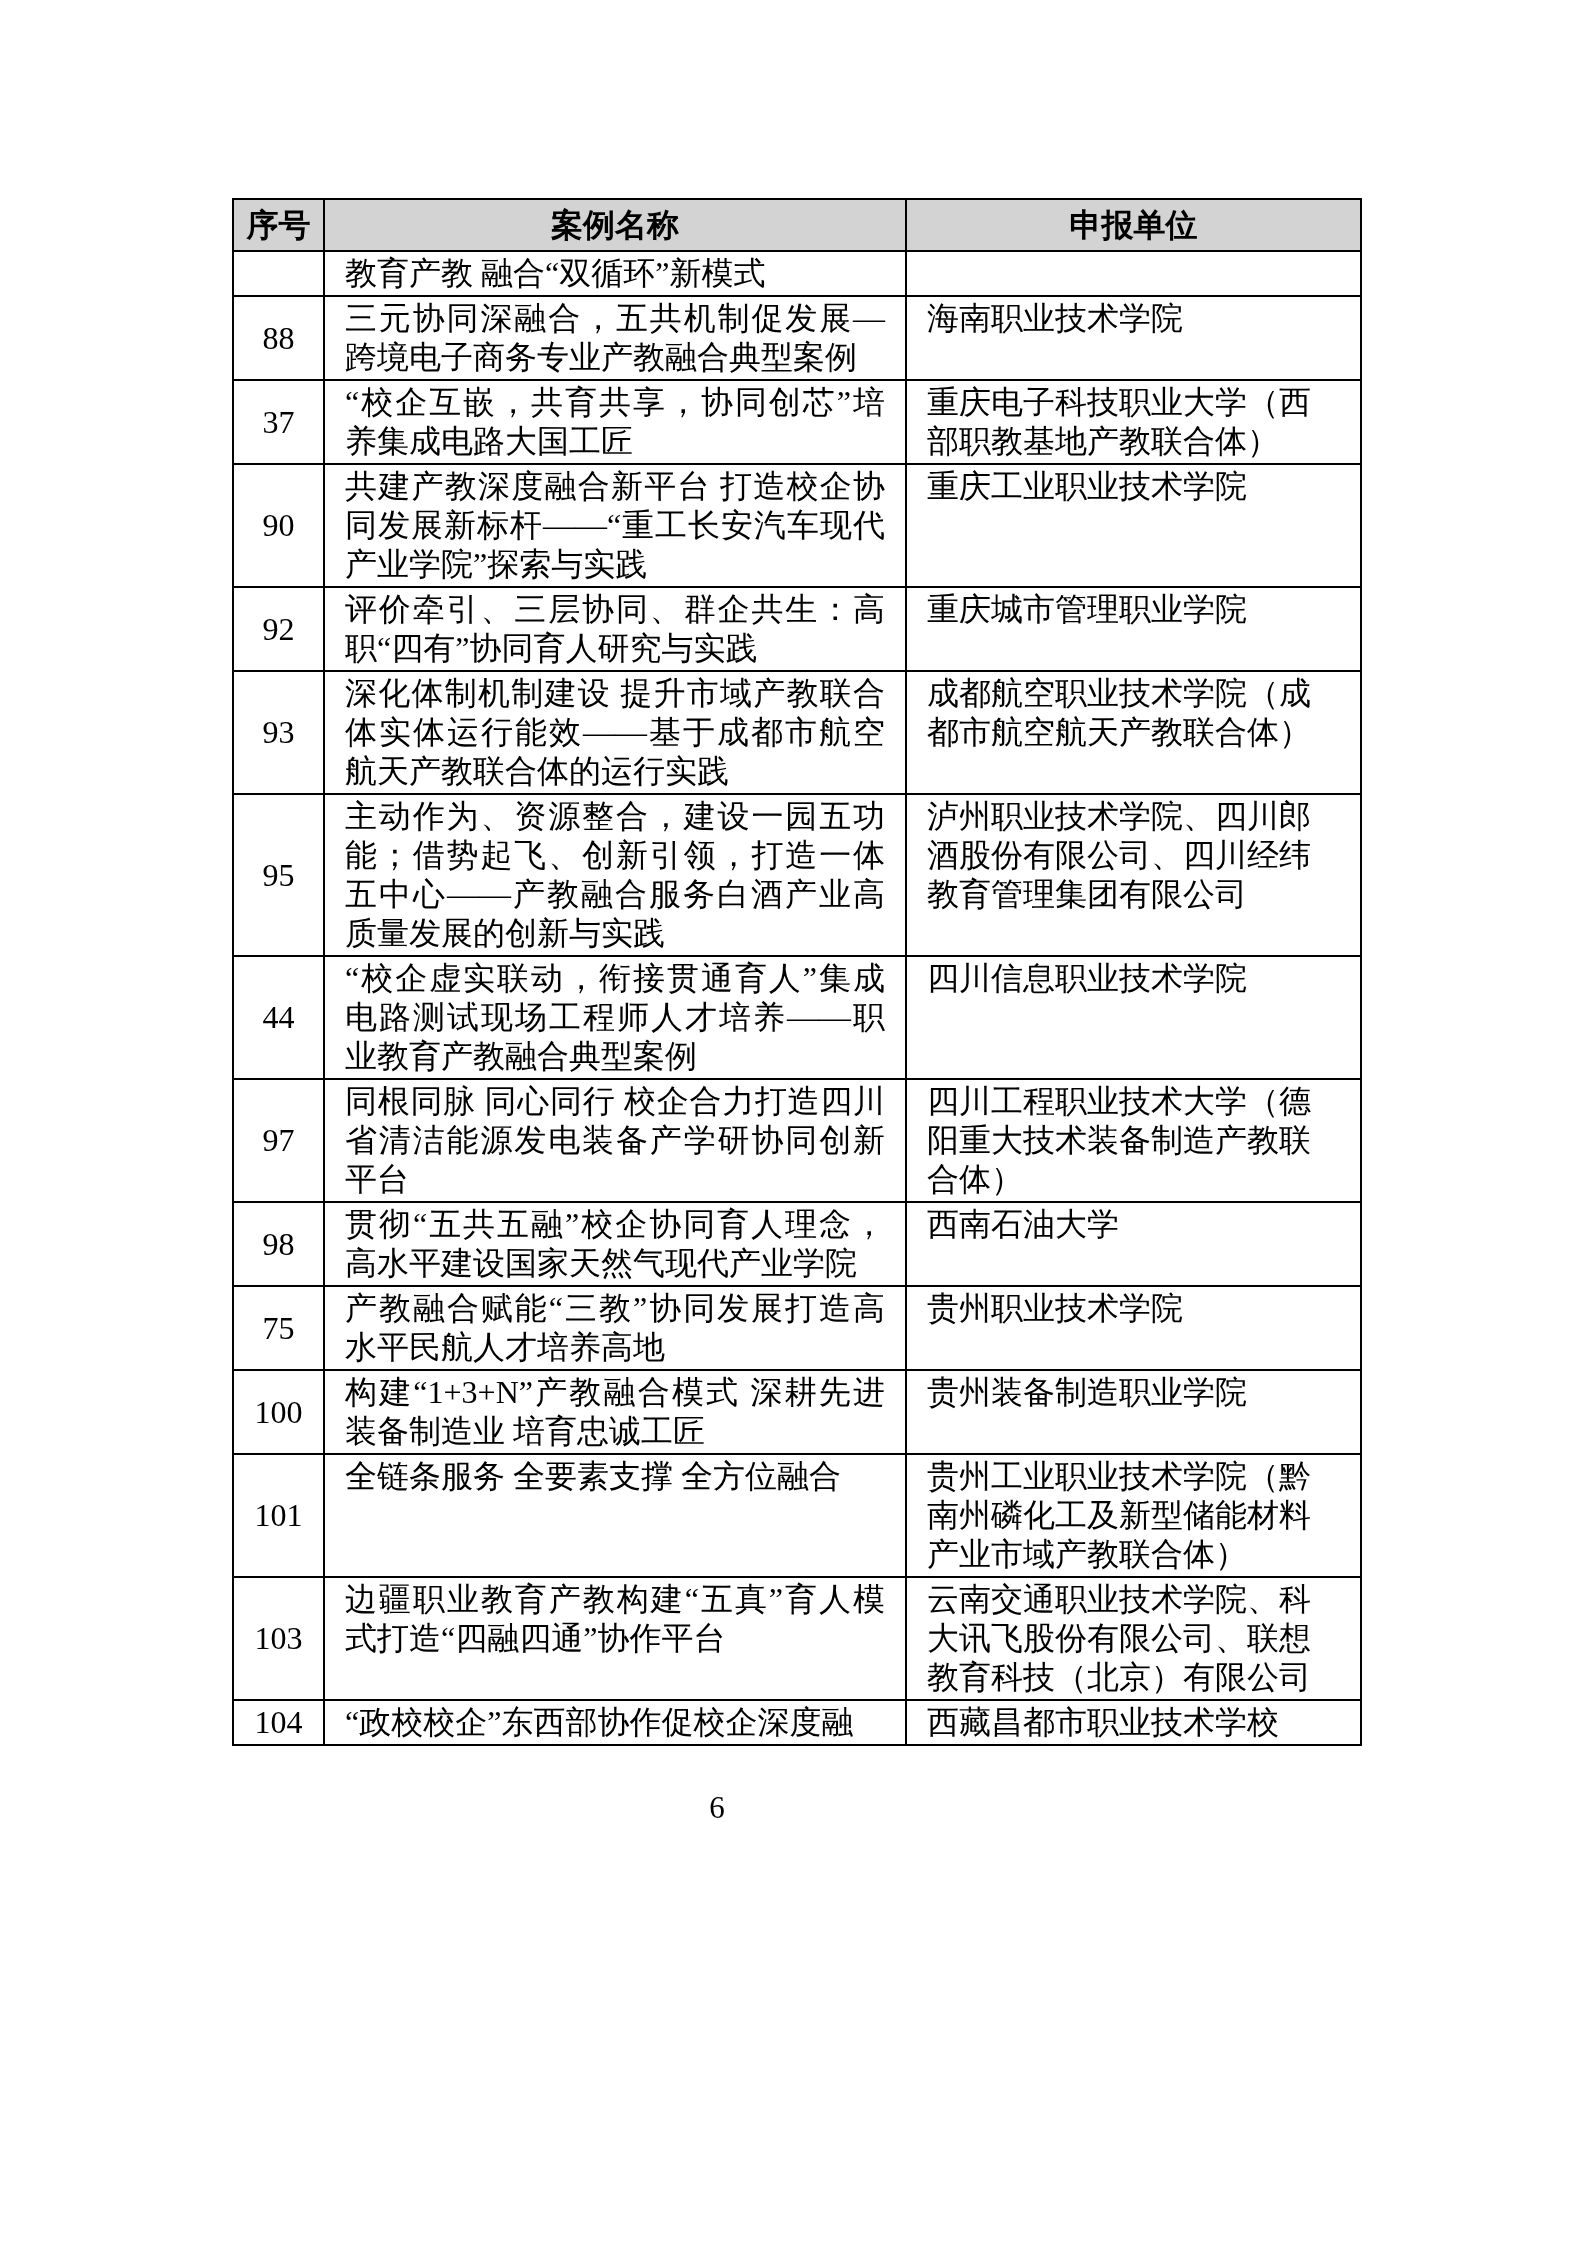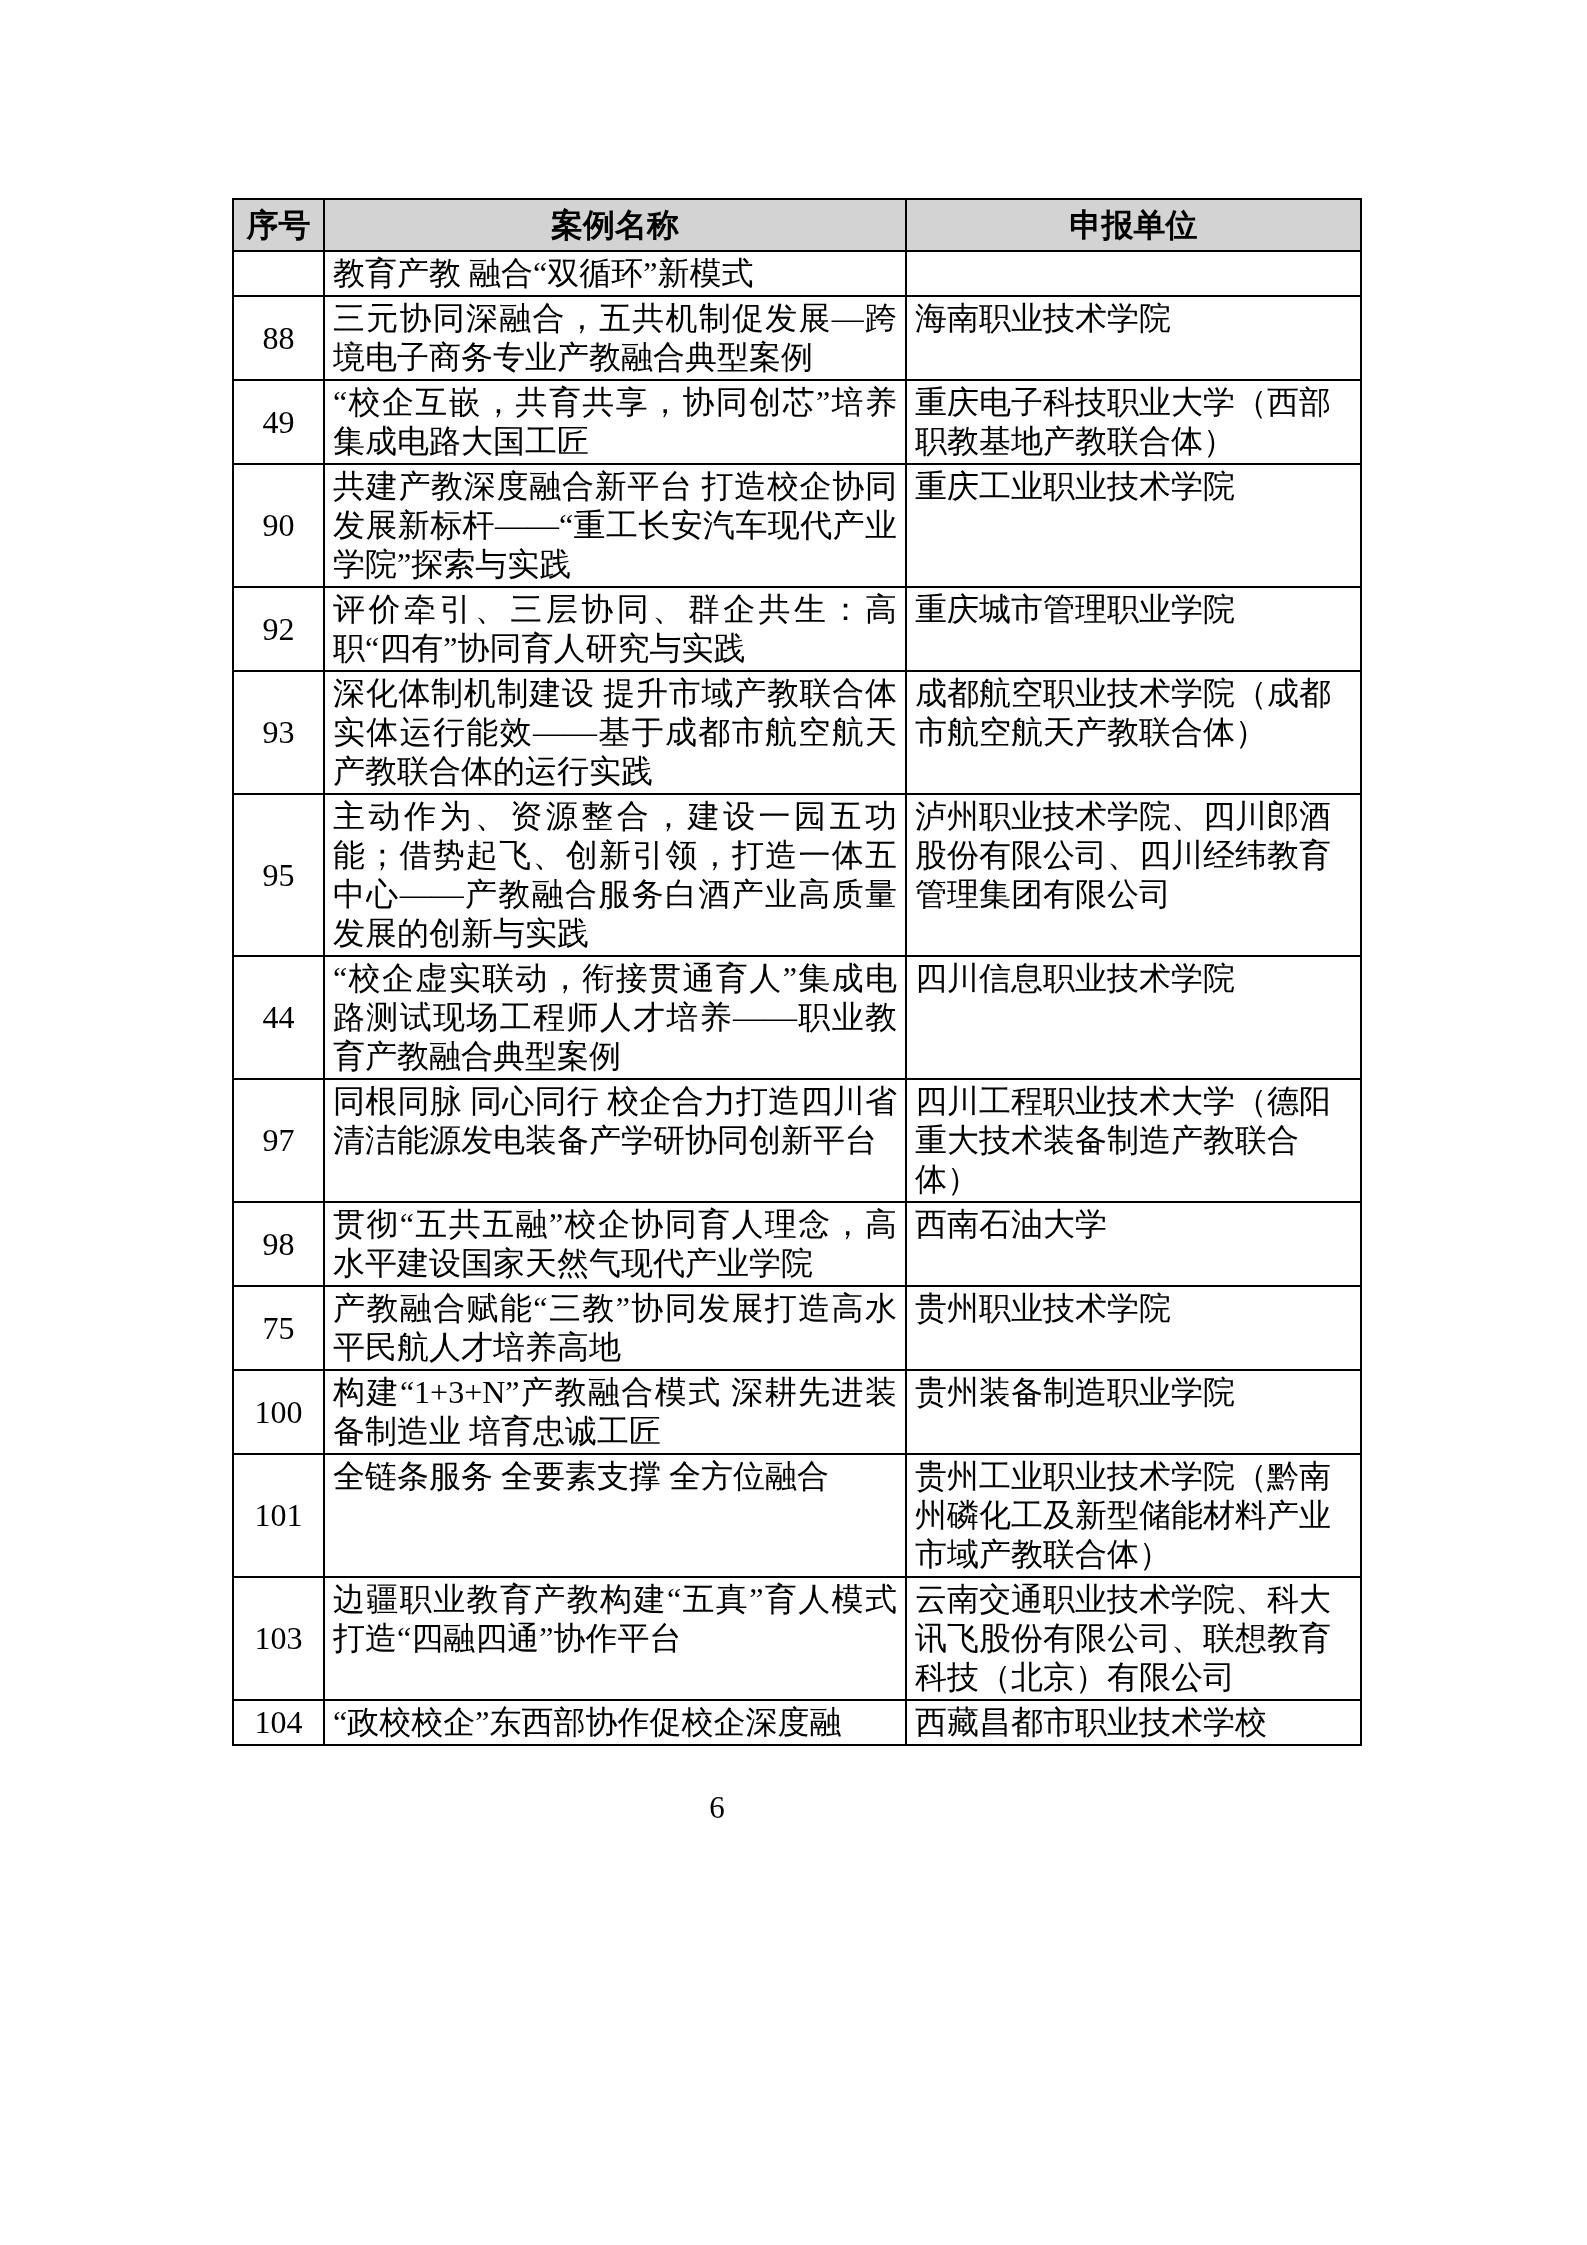--- a/index.html
+++ b/index.html
@@ -37,21 +37,21 @@
     font-family: "Liberation Sans", "DejaVu Sans", sans-serif;
     font-weight: 600;
     font-size: 32px;
     line-height: 40px;
     padding: 5px 4px;
     text-align: center;
   }
   table.cases td {
     font-size: 32px;
     line-height: 39px;
-    padding: 2px 8px;
+    padding: 2px 20px;
   }
   td.c-no {
     text-align: center;
     vertical-align: middle;
     font-size: 31px;
     padding: 2px 2px;
   }
   td.c-case {
     text-align: justify;
     vertical-align: top;
@@ -90,21 +90,21 @@
         <td class="c-no"></td>
         <td class="c-case">教育产教 融合“双循环”新模式</td>
         <td class="c-org"></td>
       </tr>
       <tr>
         <td class="c-no">88</td>
         <td class="c-case">三元协同深融合，五共机制促发展—跨境电子商务专业产教融合典型案例</td>
         <td class="c-org">海南职业技术学院</td>
       </tr>
       <tr>
-        <td class="c-no">49</td>
+        <td class="c-no">37</td>
         <td class="c-case">“校企互嵌，共育共享，协同创芯”培养集成电路大国工匠</td>
         <td class="c-org">重庆电子科技职业大学（西部职教基地产教联合体）</td>
       </tr>
       <tr>
         <td class="c-no">90</td>
         <td class="c-case">共建产教深度融合新平台 打造校企协同发展新标杆——“重工长安汽车现代产业学院”探索与实践</td>
         <td class="c-org">重庆工业职业技术学院</td>
       </tr>
       <tr>
         <td class="c-no">92</td>

